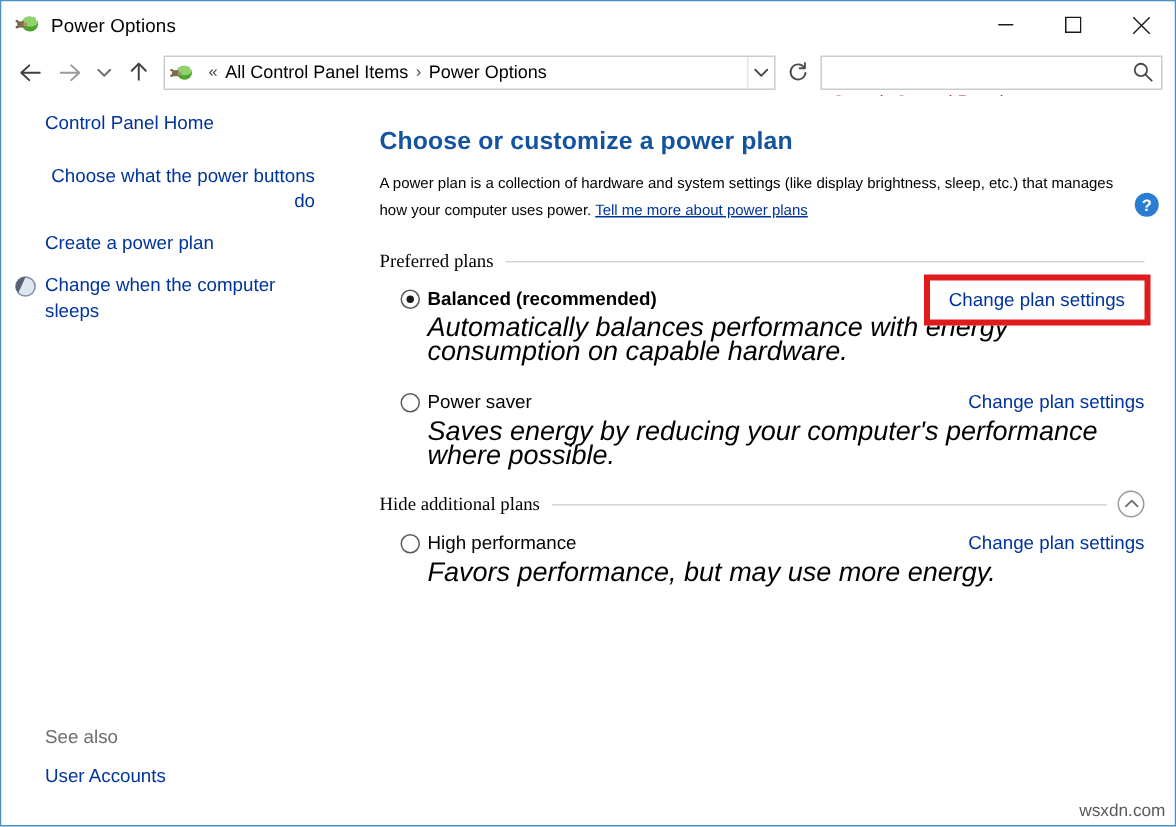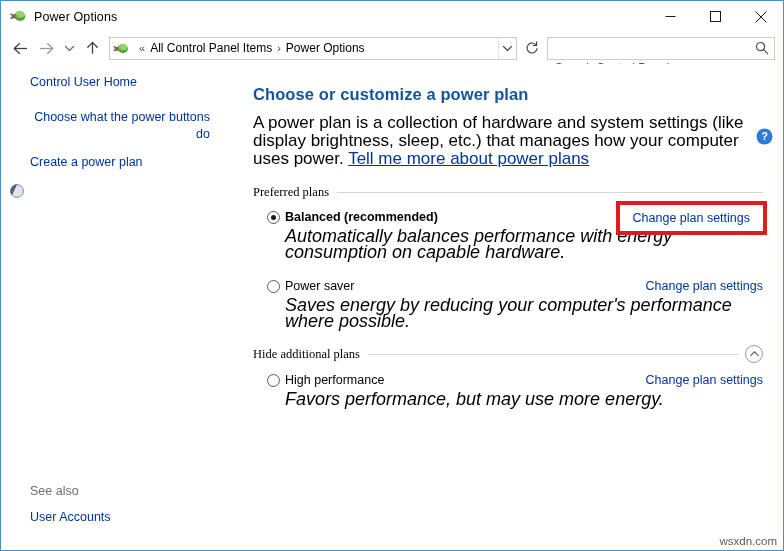--- a/index.html
+++ b/index.html
@@ -222,21 +222,21 @@
     height: 17px;
   }
   .page-title {
     font-size: 16.5px;
     color: #14549e;
     margin: 9px 0 10px 0;
     font-weight: bold;
     letter-spacing: 0.1px;
   }
   .page-desc {
-    font-size: 17px;
+    font-size: 10px;
     color: #000000;
     line-height: 18px;
     max-width: 505px;
     margin-bottom: 17px;
   }
   .inline-link {
     color: #00349c;
     text-decoration: underline;
   }
   .section-head {
@@ -443,21 +443,21 @@
       </div>
     </div>
   </div>
 
   <div class="body">
 
     <div class="sidebar">
 
       <div class="side-item">
         <span class="side-icon blank"></span>
-        <span class="side-link home">Control User Home</span>
+        <span class="side-link home">Control Panel Home</span>
       </div>
 
       <div class="side-item" style="margin-top:18px;text-align:right;">
         <span class="side-icon blank"></span>
         <span class="side-link">Choose what the power buttons do</span>
       </div>
 
       <div class="side-item">
         <span class="side-icon blank"></span>
         <span class="side-link">Create a power plan</span>
@@ -465,20 +465,21 @@
 
 
       <div class="side-item">
         <span class="side-icon">
           <svg width="17" height="16" viewBox="0 0 17 16">
             <circle cx="8" cy="8" r="6.4" fill="#dfe6ef" stroke="#7c8fa6" stroke-width="1"></circle>
             <path d="M8 1.6 A6.4 6.4 0 0 1 8 14.4 A6.4 6.4 0 0 0 8 1.6" fill="#3a3f4a"></path>
             <path d="M8 1.6 A6.4 6.4 0 0 0 3.2 12.3 Z" fill="#5a6170"></path>
           </svg>
         </span>
+        <span class="side-link">Change when the computer sleeps</span>
       </div>
 
       <div class="seealso">
         <div class="seealso-title">See also</div>
         <div class="seealso-link">User Accounts</div>
       </div>
     </div>
 
     <div class="content">
 

